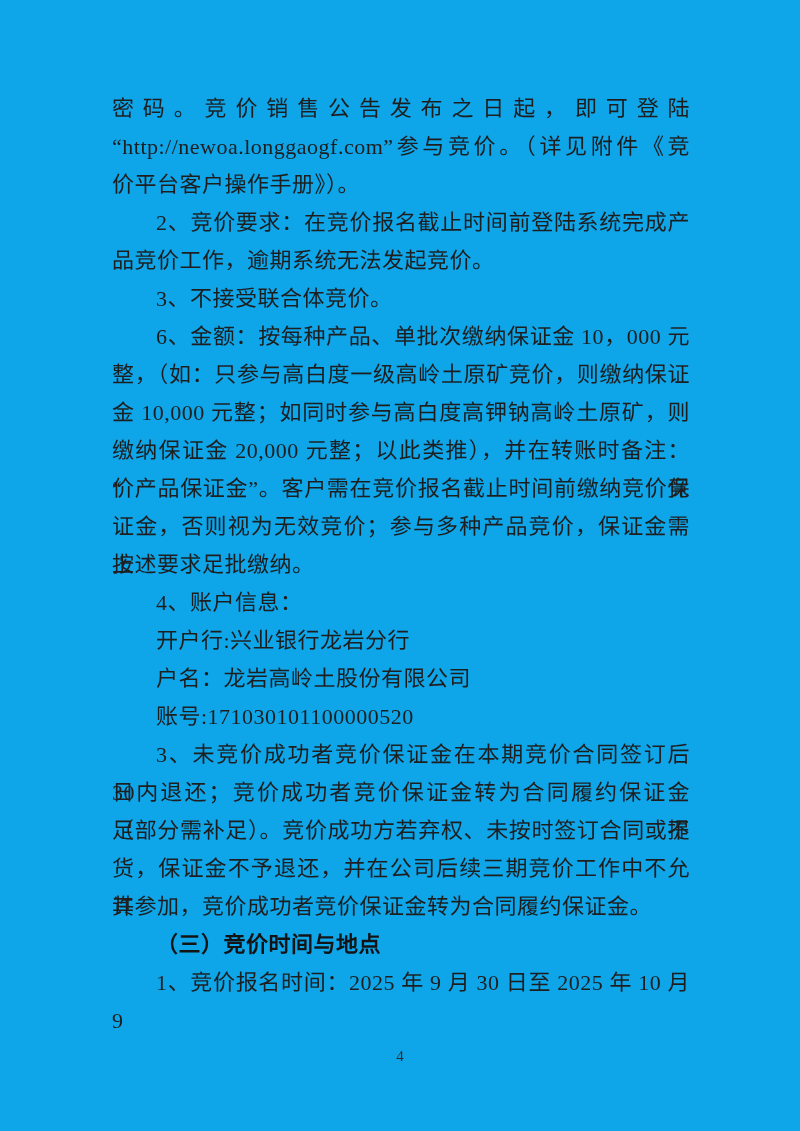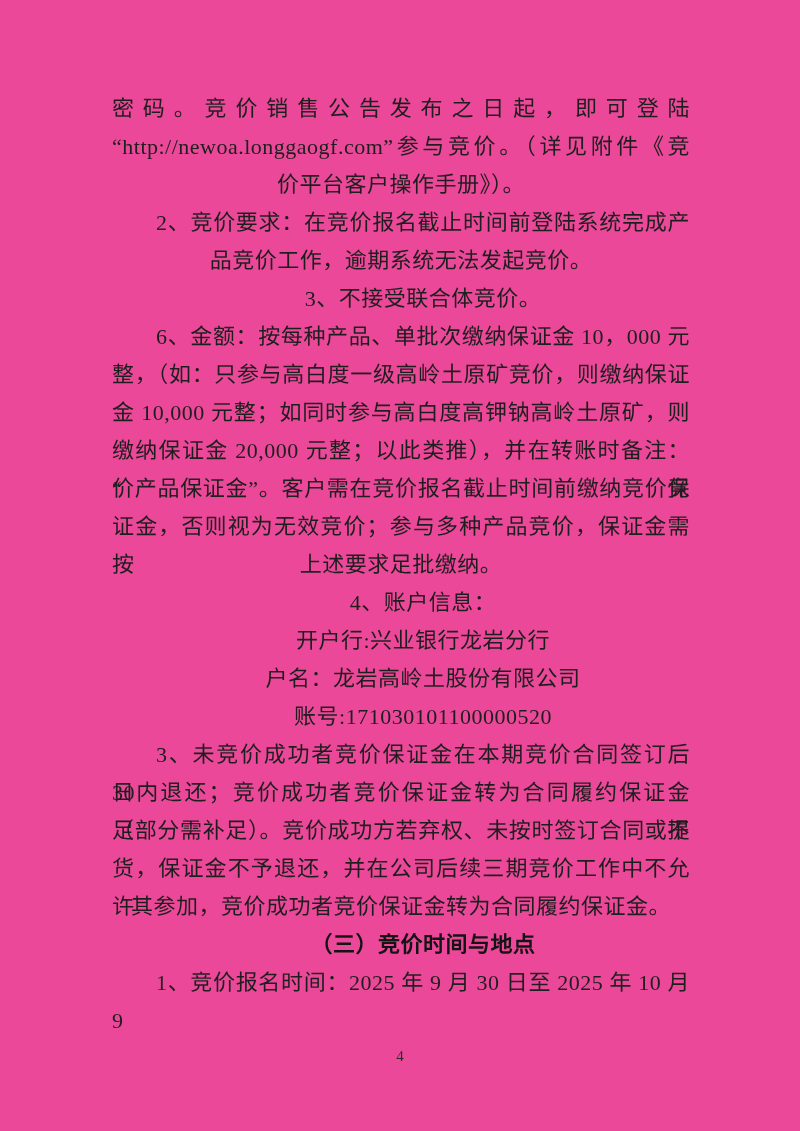--- a/index.html
+++ b/index.html
@@ -4,38 +4,38 @@
 <style>
   html, body {
     margin: 0;
     padding: 0;
     background: #e8e8e8;
   }
   .page {
     position: relative;
     width: 800px;
     height: 1131px;
-    background: #ec4899;
+    background: #0ea5e9;
     overflow: hidden;
     font-family: "Liberation Serif", "DejaVu Serif", serif;
     color: #1e1e1e;
   }
   .content {
     position: absolute;
     top: 90px;
     left: 112px;
     width: 578px;
   }
   .line {
     height: 38px;
     line-height: 38px;
     font-size: 22px;
     letter-spacing: 0.5px;
     white-space: nowrap;
-    text-align: center;
+    text-align: left;
   }
   .line.justify {
     white-space: normal;
     text-align: justify;
     text-align-last: justify;
     text-justify: inter-character;
   }
   .line.indent {
     text-indent: 2em;
   }

